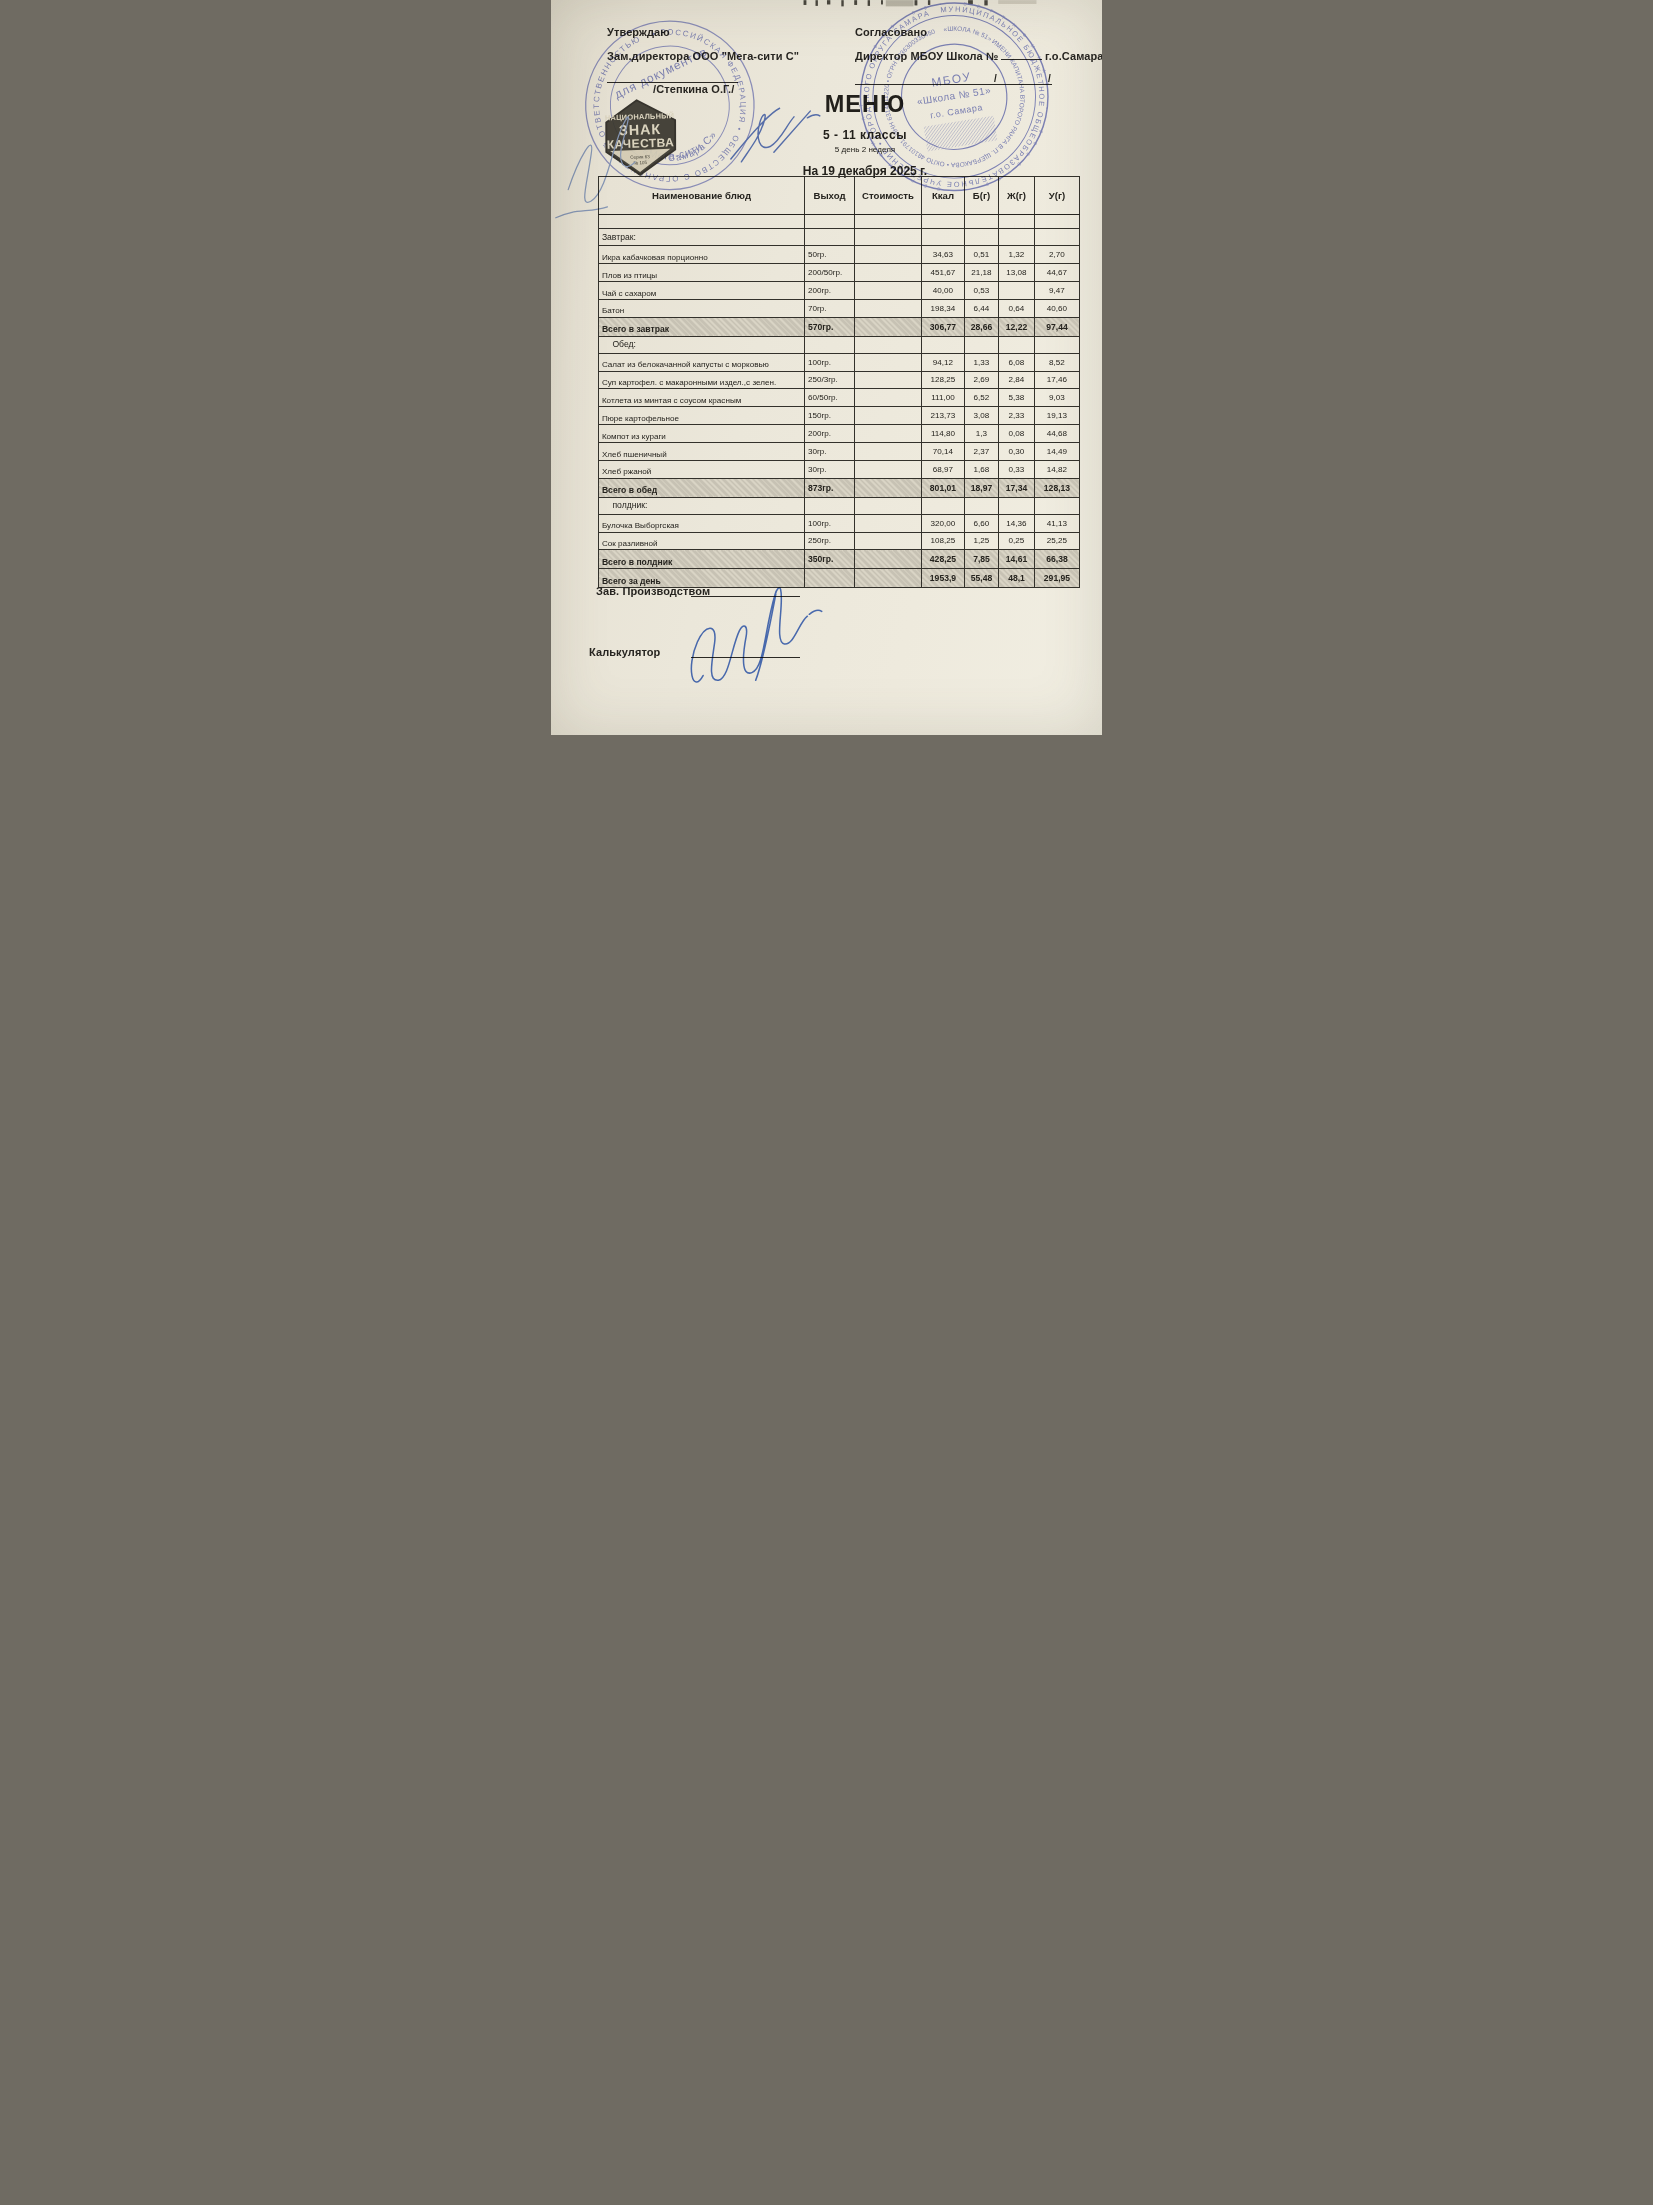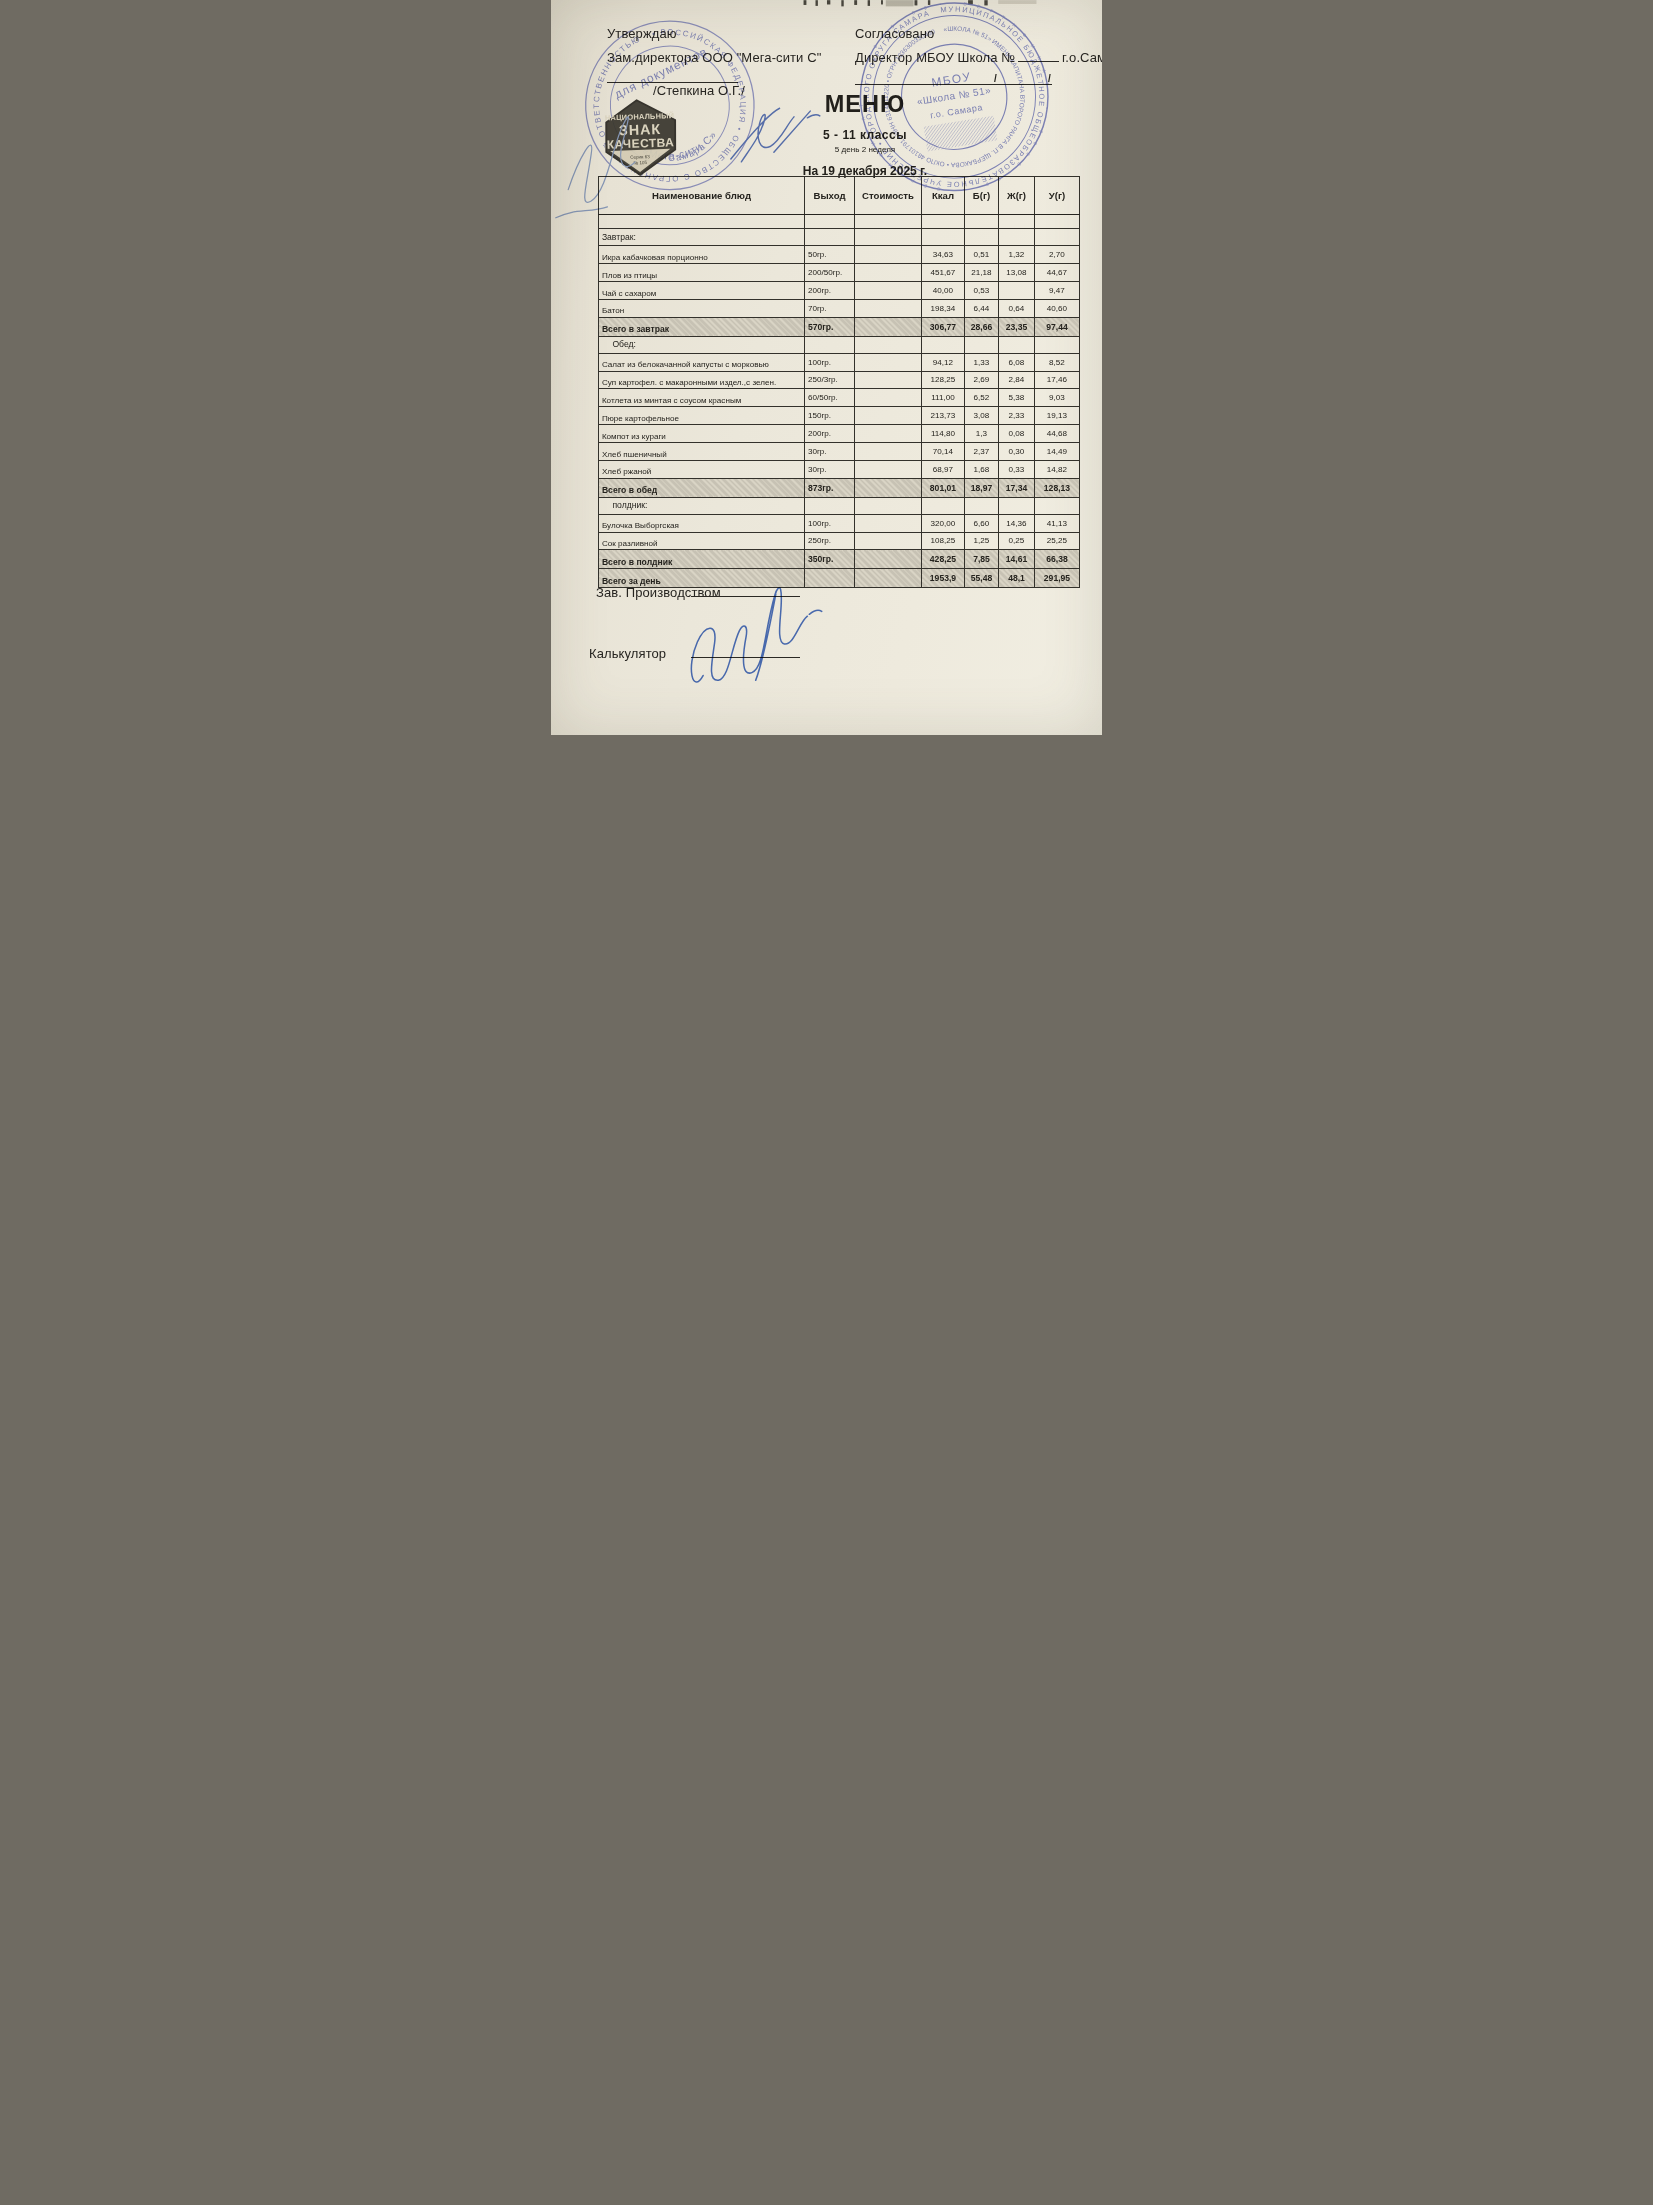--- a/index.html
+++ b/index.html
@@ -7,21 +7,21 @@
     position:relative;
     width:551px;height:735px;
     margin:0 auto;
     overflow:hidden;
     font-family:"Liberation Sans",sans-serif;
     color:#22201b;
     background:linear-gradient(104deg,#ddd8c9 0%,#e7e2d4 14%,#ebe7da 40%,#eeeadd 70%,#f1eee2 100%);
     box-shadow:inset 0 0 57px rgba(90,82,60,.18);
   }
   .abs{position:absolute;white-space:nowrap;}
-  .t{font-weight:400;font-size:13px;letter-spacing:0.1px;color:#262420;}
+  .t{font-weight:700;font-size:11px;letter-spacing:0.1px;color:#262420;}
   .sig-line{position:absolute;height:1.1px;background:#2b2924;}
   .blank-underline{display:inline-block;width:41px;height:6.2px;border-bottom:1.1px solid #2b2924;margin:0 2.9px;}
   .slash{position:absolute;font-size:10px;font-weight:700;color:#22201b;}
 
   .title-wrap{position:absolute;left:211px;width:206px;text-align:center;}
   .menu-title{top:91px;font-size:23.5px;font-weight:700;letter-spacing:1px;}
   .menu-classes{top:128px;font-size:12px;font-weight:700;letter-spacing:0.5px;}
   .menu-dayweek{top:145px;font-size:8.1px;font-weight:400;}
   .menu-date{top:164px;font-size:12px;font-weight:700;}
 
@@ -160,21 +160,21 @@
           <td class="c-num">6,44</td>
           <td class="c-num">0,64</td>
           <td class="c-num">40,60</td>
         </tr>
         <tr class="row-total">
           <td class="c-name">Всего в завтрак</td>
           <td class="c-portion">570гр.</td>
           <td class="c-cost"></td>
           <td class="c-num">306,77</td>
           <td class="c-num">28,66</td>
-          <td class="c-num">23,35</td>
+          <td class="c-num">12,22</td>
           <td class="c-num">97,44</td>
         </tr>
         <tr class="row-section indent">
           <td class="c-name">Обед:</td>
           <td class="c-portion"></td>
           <td class="c-cost"></td>
           <td class="c-num"></td>
           <td class="c-num"></td>
           <td class="c-num"></td>
           <td class="c-num"></td>

